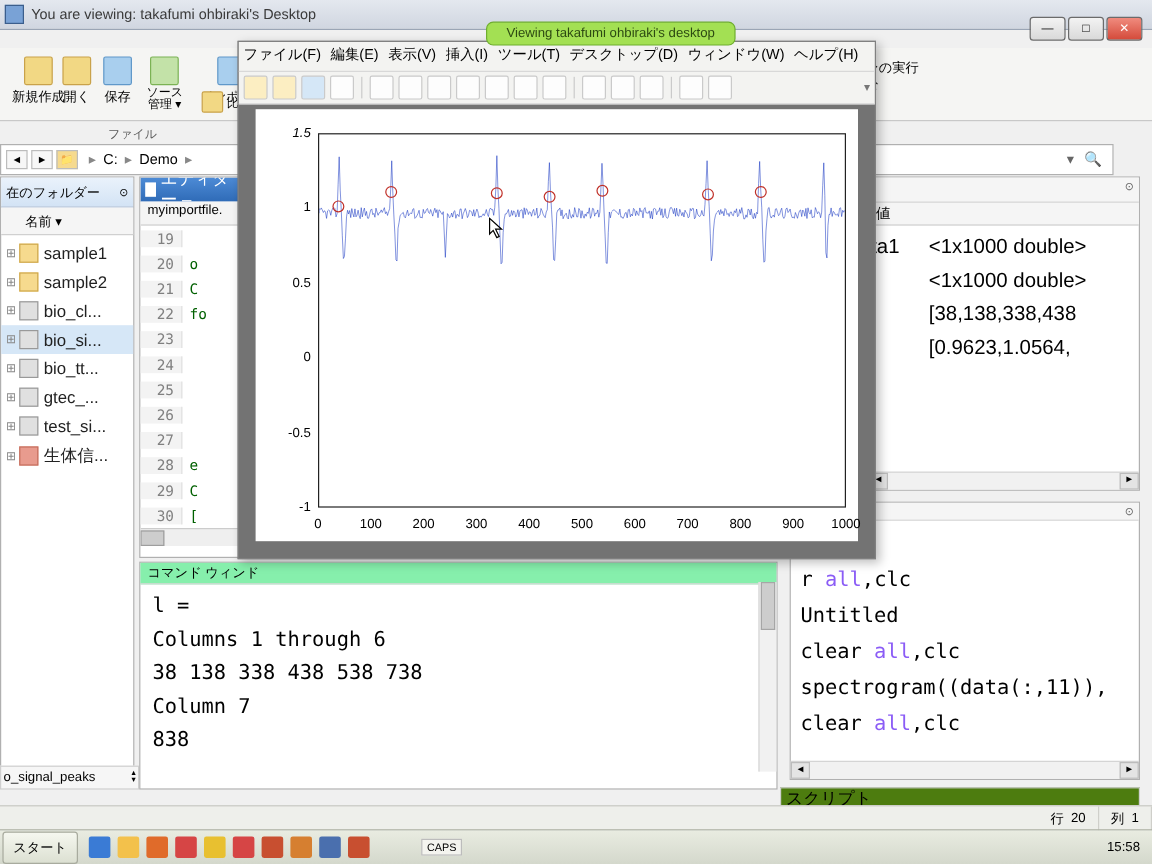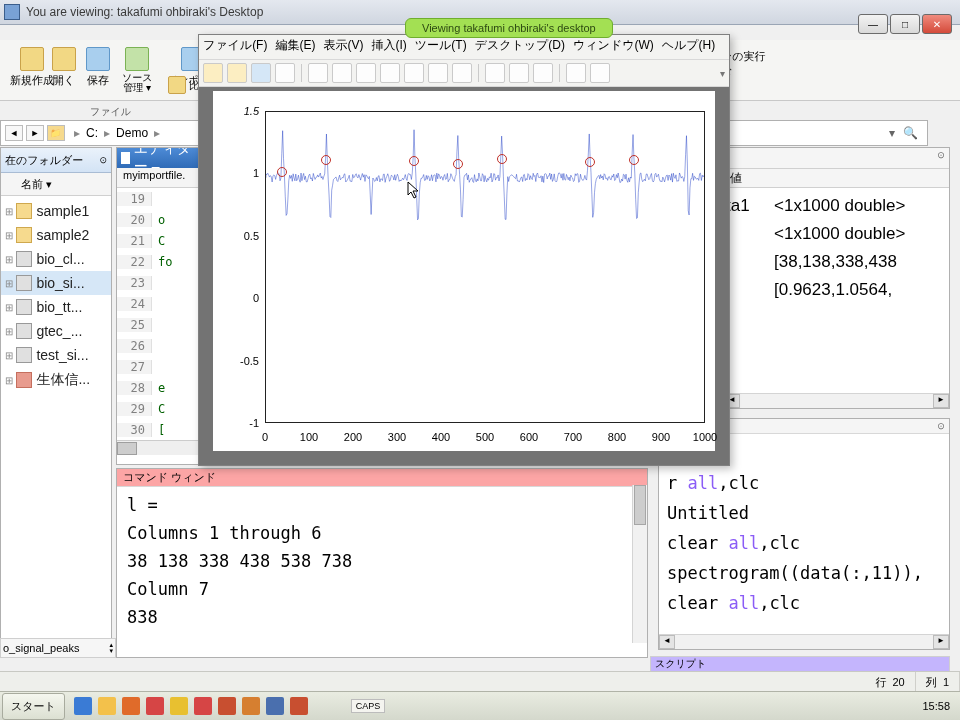--- a/index.html
+++ b/index.html
@@ -38,37 +38,37 @@
 .editor-hdr{background:linear-gradient(#4d8bd6,#2f6bb7);color:#fff;height:20px;font-size:14px;display:flex;align-items:center;padding:0 4px}
 .editor-hdr .eicon{width:12px;height:12px;background:#fff;margin-right:4px}
 .editor-tab{background:#f4f4f4;border-bottom:1px solid #d0d0d0;height:17px;font-size:11px;padding:1px 6px}
 .editor-body{font-family:Consolas,monospace;font-size:12px}
 .ln{display:flex;height:21px;align-items:center}
 .lnum{width:28px;text-align:right;padding-right:6px;background:#f3f3f3;color:#808080;border-right:1px solid #e0e0e0}
 .lcode{padding-left:6px;color:#006000}
 .editor-hs{height:14px;background:#efefef;border-top:1px solid #ccc;position:relative}
 .editor-hs .thumb{position:absolute;left:0;top:1px;width:18px;height:11px;background:#cdcdcd;border:1px solid #9e9e9e}
 .cmd-pane{position:absolute;left:116px;top:468px;width:530px;height:188px;background:#fff;border:1px solid #b0b0b0}
-.cmd-hdr{height:15px;background:#fca5a5;border-bottom:1px solid #d8d8d8;font-size:11px;padding:1px 6px}
+.cmd-hdr{height:15px;background:#86efac;border-bottom:1px solid #d8d8d8;font-size:11px;padding:1px 6px}
 .cmd-body{font-family:Consolas,"MS Gothic",monospace;font-size:17px;padding:4px 10px;line-height:28px;position:relative;height:150px}
 .cmd-scroll{position:absolute;right:0;top:16px;bottom:14px;width:14px;background:#f1f1f1;border-left:1px solid #d4d4d4}
 .cmd-scroll .st{position:absolute;top:0;left:1px;right:1px;height:38px;background:#cdcdcd;border:1px solid #a6a6a6}
 .fx-row{position:absolute;left:116px;top:628px;width:530px;height:26px;border:1px solid #b0b0b0;background:#fff;display:flex;align-items:center}
 .fx-row .fx{font-style:italic;font-family:serif;font-size:18px;padding:0 8px;color:#555}
 .fx-row .prompt{font-family:Consolas,monospace;font-size:17px}
 .ws-pane{position:absolute;right:10px;top:147px;width:225px;height:260px;background:#fff;border:1px solid #b0b0b0}
 .ws-hdr{height:20px;background:#f5f5f5;border-bottom:1px solid #d0d0d0}
 .ws-colhdr{height:18px;background:#f5f5f5;border-bottom:1px solid #d0d0d0;font-size:12px;display:flex;align-items:center;padding:0 6px}
 .ws-body{padding:4px 2px;font-size:17px;line-height:28px}
 .ws-scroll{position:absolute;bottom:0;left:0;right:0;height:14px;background:#f1f1f1;border-top:1px solid #d4d4d4}
 .ws-scroll .sa{position:absolute;width:14px;height:12px;top:0;background:#e4e4e4;border:1px solid #bcbcbc;font-size:8px;text-align:center}
 .hist-pane{position:absolute;right:10px;top:418px;width:290px;height:230px;background:#fff;border:1px solid #b0b0b0}
 .hist-body{padding:4px 8px;font-size:17px;line-height:30px;font-family:Consolas,"MS Gothic",monospace}
 .hist-body .kw{color:#8b5cf6}
-.script-strip{position:absolute;right:10px;top:656px;width:290px;height:14px;background:#c4b5fd;border:1px solid #cfcfcf;font-size:10px;padding:0 4px}
+.script-strip{position:absolute;right:10px;top:656px;width:290px;height:14px;background:#4d7c0f;border:1px solid #cfcfcf;font-size:14px;padding:0 4px}
 .run-strip{position:absolute;right:10px;top:47px;width:225px;height:18px;font-size:11px;padding:2px 4px}
 .fig-window{position:absolute;left:198px;top:34px;width:530px;height:430px;background:#737373;border:1px solid #808080;box-shadow:3px 3px 8px rgba(0,0,0,.25);z-index:20}
 .fig-menu{height:20px;background:#f3f3f1;border-bottom:1px solid #d8d8d8;padding:2px 4px;font-size:12px}
 .fig-menu span{margin-right:8px}
 .fig-tb{height:26px;background:#f3f3f1;border-bottom:1px solid #d8d8d8;display:flex;align-items:center;padding:0 4px;gap:4px}
 .ftb{width:18px;height:18px;border:1px solid #cacaca;background:#fdfdfd;border-radius:2px}
 .ftb.y{background:#fceec2}
 .ftb.b{background:#d5e7f7}
 .tbsep{width:1px;height:18px;background:#cacaca;margin:0 2px}
 .fig-plot{position:absolute;left:14px;top:56px;right:14px;bottom:14px;background:#fff}

